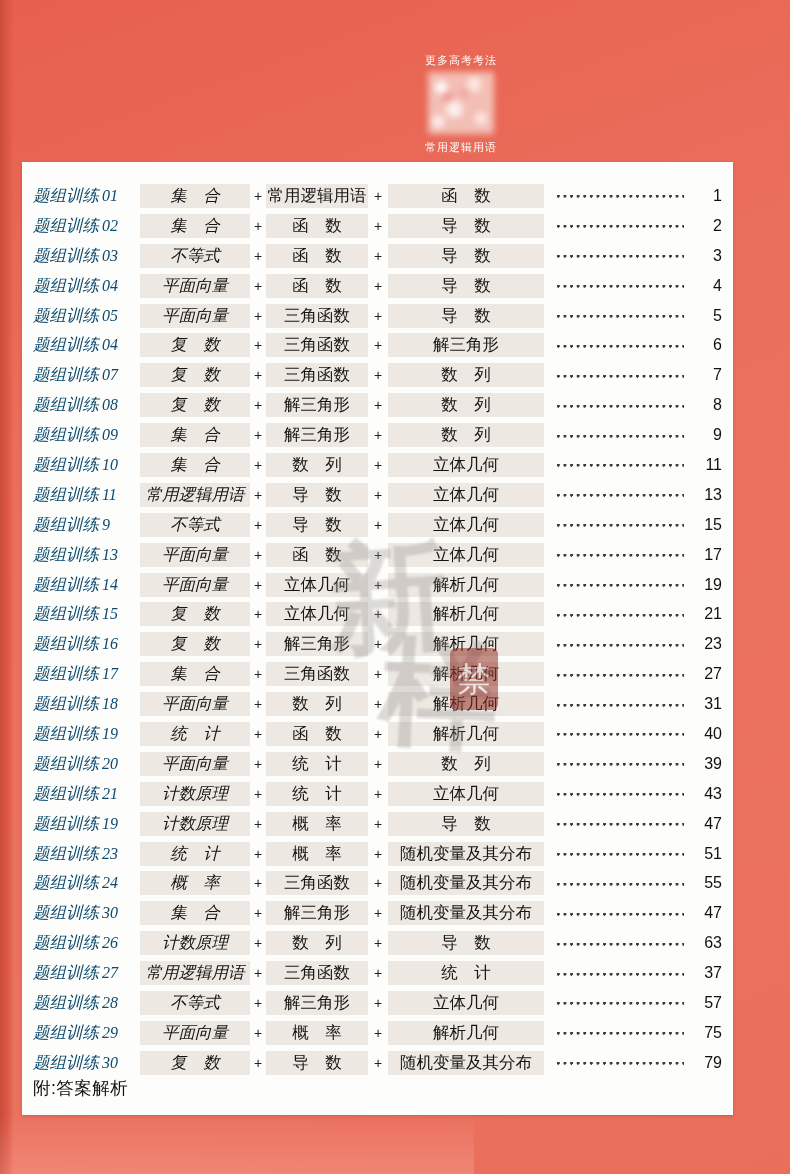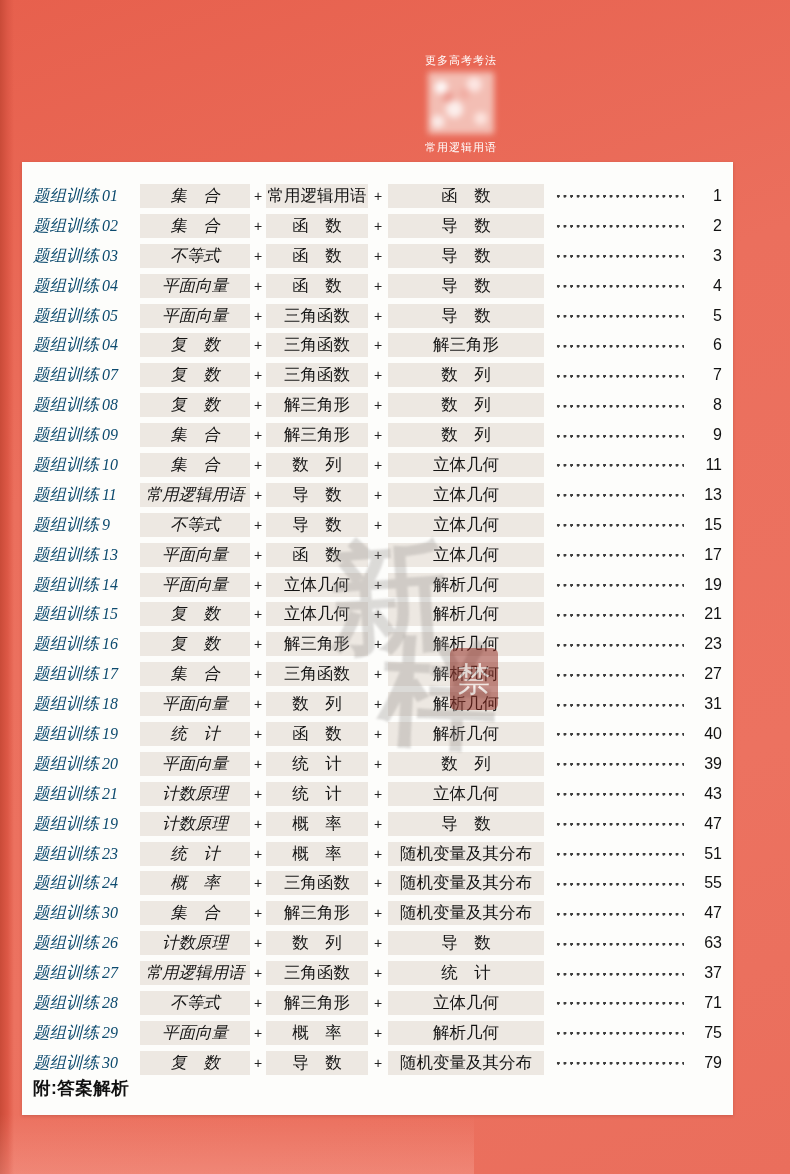--- a/index.html
+++ b/index.html
@@ -94,21 +94,21 @@
     background-size:6.6px 5px;background-repeat:repeat-x;
   }
   .pagenum{
     flex:0 0 34px;text-align:right;
     font-family:"Liberation Sans","DejaVu Sans",sans-serif;
     font-size:16px;color:#111;
   }
   .appendix{
     position:absolute;left:11px;bottom:15px;
     font-family:"Liberation Sans","DejaVu Sans",sans-serif;
-    font-weight:bold;font-size:17.5px;color:#111;
+    font-weight:normal;font-size:17.5px;color:#111;
     letter-spacing:.5px;
   }
 
   
   .watermark{
     position:absolute;left:300px;top:368px;width:210px;height:230px;
     pointer-events:none;
   }
   .wm-glyph{
     position:absolute;
@@ -438,21 +438,21 @@
   </div>
 
   <div class="row">
     <span class="rlabel"><span class="prefix">题组训练</span><span class="num">28</span></span>
     <span class="box b1">不等式</span>
     <span class="plus p1">+</span>
     <span class="box b2">解三角形</span>
     <span class="plus p2">+</span>
     <span class="box b3">立体几何</span>
     <span class="leader"></span>
-    <span class="pagenum">71</span>
+    <span class="pagenum">57</span>
   </div>
 
   <div class="row">
     <span class="rlabel"><span class="prefix">题组训练</span><span class="num">29</span></span>
     <span class="box b1">平面向量</span>
     <span class="plus p1">+</span>
     <span class="box b2">概　率</span>
     <span class="plus p2">+</span>
     <span class="box b3">解析几何</span>
     <span class="leader"></span>

